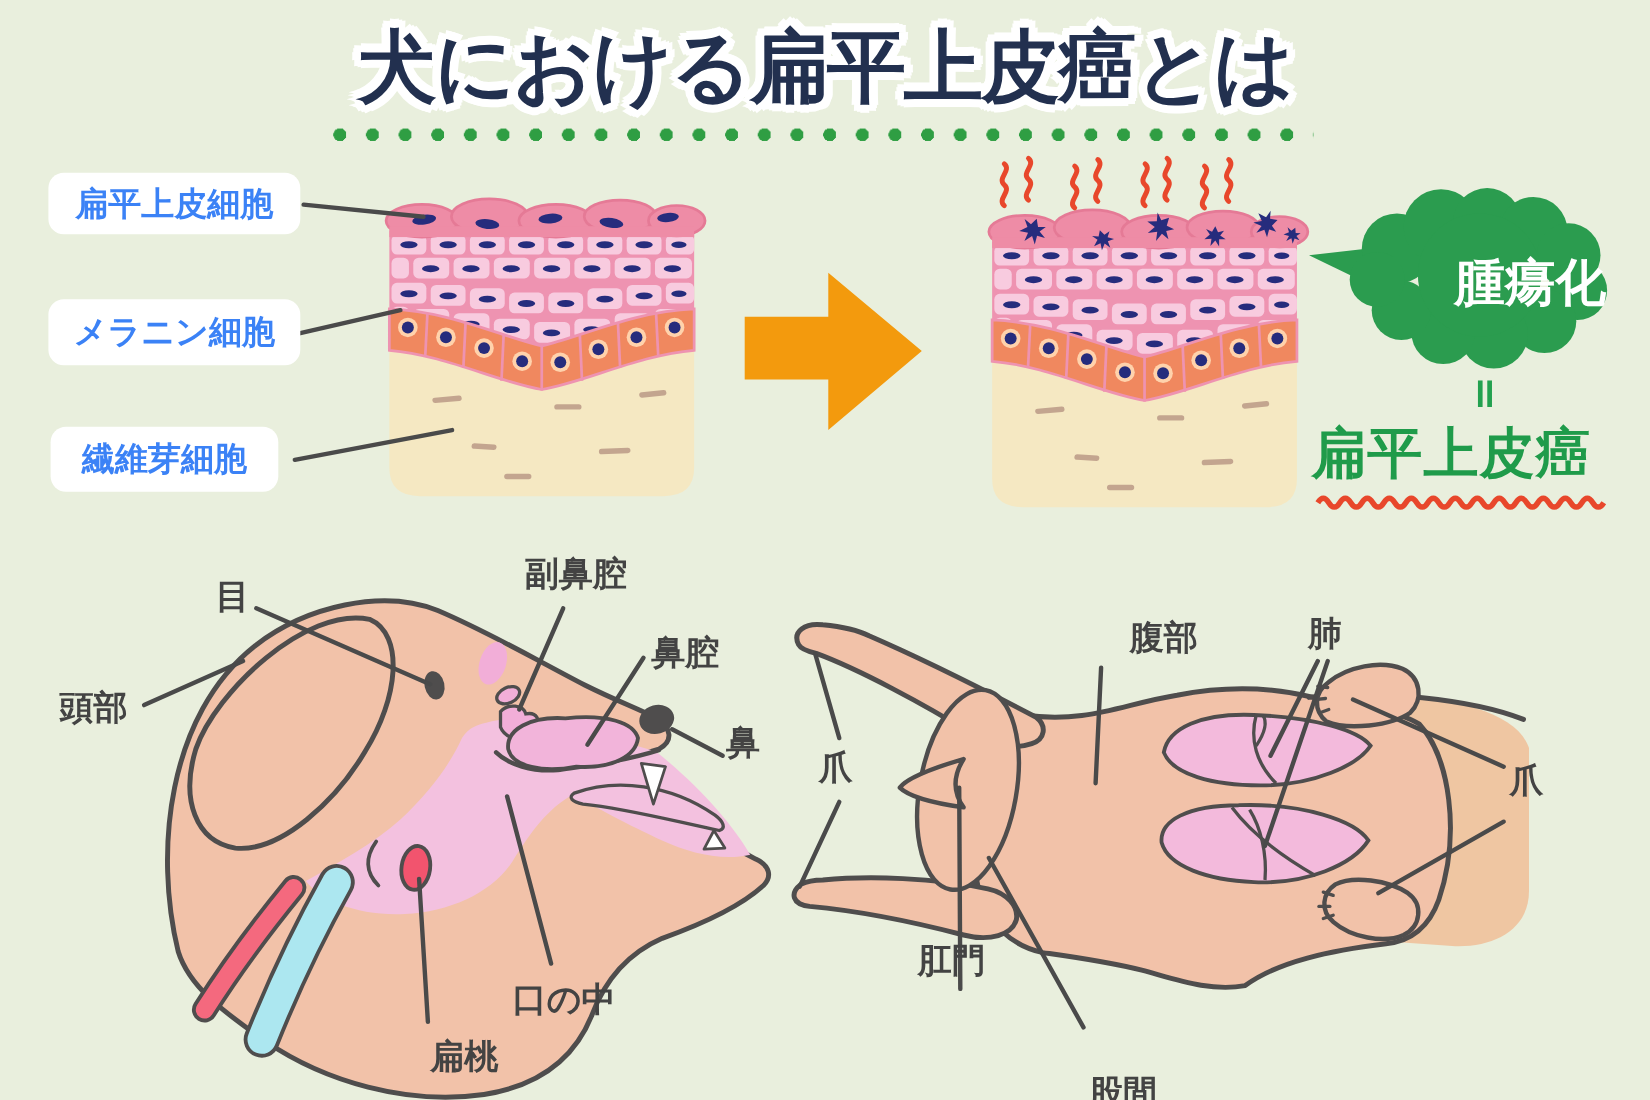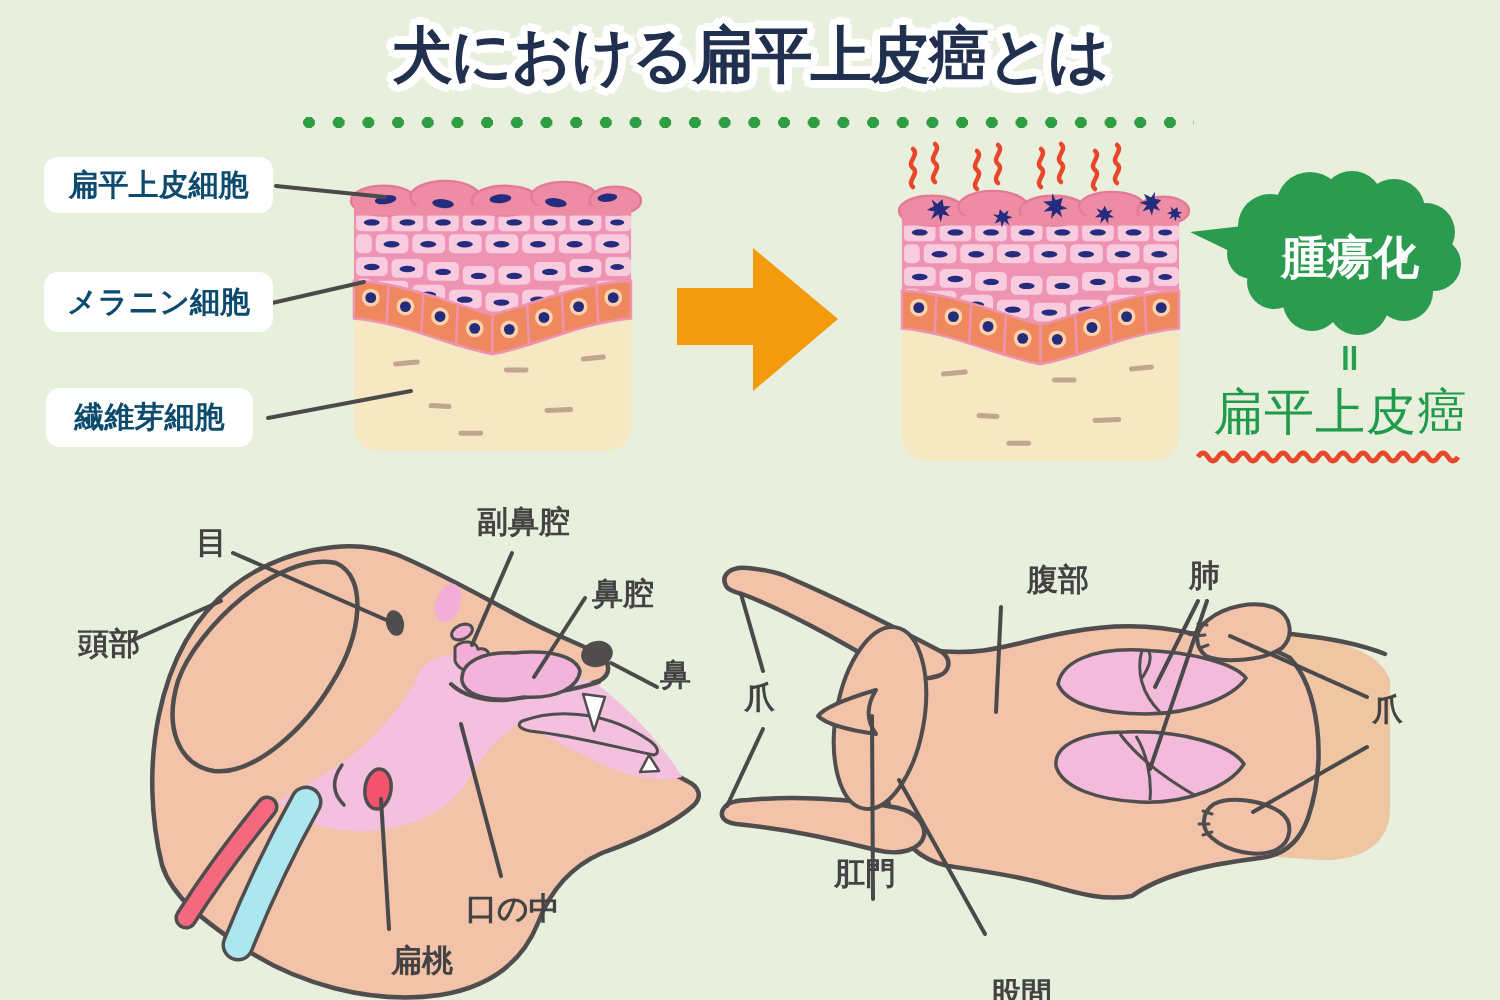--- a/index.html
+++ b/index.html
@@ -1,36 +1,36 @@
 <!DOCTYPE html>
 <html><head>
 <meta charset="utf-8">
 <style>
   html,body{margin:0;padding:0;}
   #canvas{position:relative;width:1500px;height:1000px;background:#e9efdd;overflow:hidden;
           font-family:"Liberation Sans","DejaVu Sans",sans-serif;}
   svg{position:absolute;overflow:visible;}
   .title{position:absolute;left:0;top:20px;width:1500px;text-align:center;
-         font-size:61px;font-weight:900;color:#22304f;line-height:1.15;letter-spacing:-2px;
+         font-size:72px;font-weight:900;color:#22304f;line-height:1.15;letter-spacing:-2px;
          text-shadow:-6px -6px 0 #fff,6px -6px 0 #fff,-6px 6px 0 #fff,6px 6px 0 #fff,
                      -8px 0 0 #fff,8px 0 0 #fff,0 -8px 0 #fff,0 8px 0 #fff,
                      -7px -3px 0 #fff,7px 3px 0 #fff,-3px 7px 0 #fff,3px -7px 0 #fff;}
   .dots{position:absolute;left:302px;top:116px;width:892px;height:13px;
         background-image:radial-gradient(6px at 7px 6.5px,#2f9e43 96%,transparent 100%);
         background-size:29.7px 13px;background-repeat:repeat-x;}
   .lblbox{position:absolute;background:#ffffff;border-radius:14px;display:flex;
-          align-items:center;justify-content:center;font-weight:bold;color:#0c4a6e;font-size:30px;}
+          align-items:center;justify-content:center;font-weight:bold;color:#3b82f6;font-size:30px;}
   .lbl{position:absolute;font-weight:bold;color:#434343;font-size:31px;line-height:1;white-space:nowrap;}
-  .bubble-text{position:absolute;left:1240px;top:227px;width:220px;text-align:center;
+  .bubble-text{position:absolute;left:1240px;top:227px;width:220px;text-align:right;
                font-size:46px;font-weight:900;color:#ffffff;}
   .equals{position:absolute;left:1312px;top:337px;width:80px;height:42px;display:flex;
           align-items:center;justify-content:center;font-size:44px;font-weight:900;color:#23a14f;
           transform:rotate(90deg);}
-  .diagnosis{position:absolute;left:1192px;top:379px;width:276px;text-align:right;
-             font-size:50px;font-weight:400;color:#1f9b4a;letter-spacing:1px;}
+  .diagnosis{position:absolute;left:1192px;top:379px;width:276px;text-align:left;
+             font-size:50px;font-weight:700;color:#1f9b4a;letter-spacing:1px;}
 </style>
 </head>
 <body>
 
 <div id="canvas">
 
   <svg width="0" height="0">
     <defs>
       <path id="starN" d="M0 -9 L2.5 -3.5 L8 -5 L4.5 -0.5 L9.5 3 L3.5 3 L3.5 9.5 L0 4 L-4.5 9 L-3.5 2.5 L-10 3 L-5 -1.5 L-8.5 -6.5 L-3 -4 Z"></path>
       <g id="tissueBase">
@@ -315,21 +315,21 @@
   </div>
   <div class="lblbox" style="left:46px;top:388px;width:207px;height:59px">
     <span>繊維芽細胞</span>
   </div>
 
   <div class="bubble-text">腫瘍化</div>
   <div class="equals">＝</div>
   <div class="diagnosis">扁平上皮癌</div>
 
   <div class="lbl" style="left:196px;top:527px">目</div>
-  <div class="lbl" style="left:78px;top:628px">頭部</div>
+  <div class="lbl" style="left:54px;top:628px">頭部</div>
   <div class="lbl" style="left:477px;top:506px">副鼻腔</div>
   <div class="lbl" style="left:592px;top:578px">鼻腔</div>
   <div class="lbl" style="left:660px;top:659px">鼻</div>
   <div class="lbl" style="left:466px;top:893px">口の中</div>
   <div class="lbl" style="left:391px;top:945px">扁桃</div>
 
   <div class="lbl" style="left:744px;top:682px">爪</div>
   <div class="lbl" style="left:1027px;top:564px">腹部</div>
   <div class="lbl" style="left:1189px;top:560px">肺</div>
   <div class="lbl" style="left:1372px;top:694px">爪</div>

